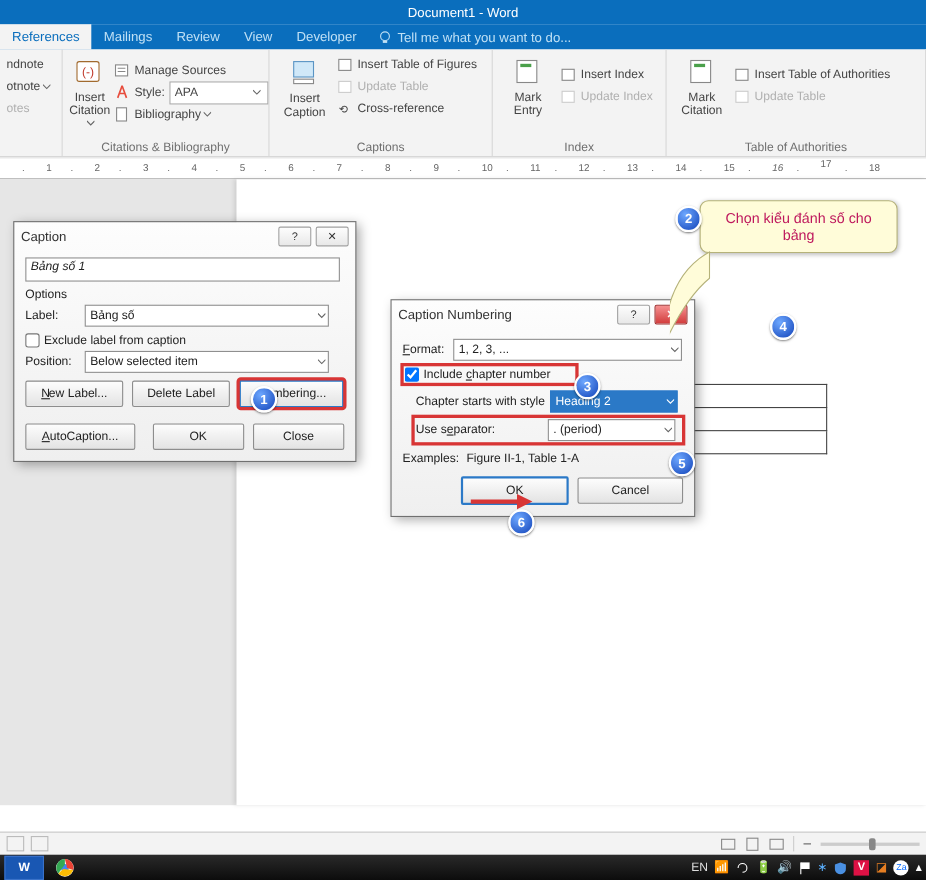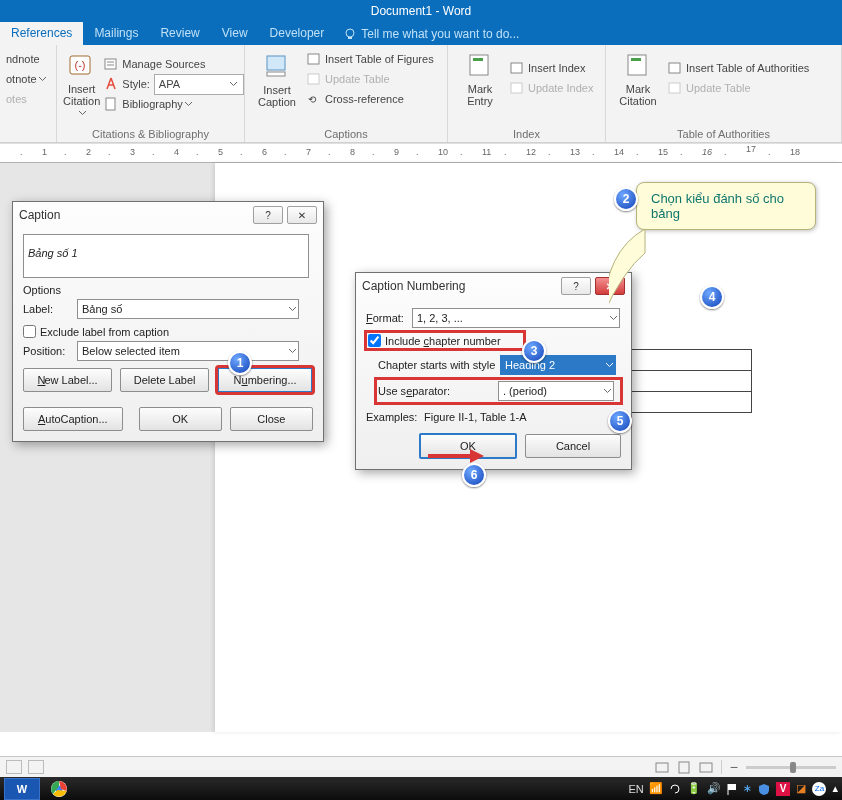--- a/index.html
+++ b/index.html
@@ -25,28 +25,28 @@
   .doc{background:#e6e6e6;position:relative;height:569px}
   .page{position:absolute;left:215px;top:0;width:627px;height:569px;background:#fff;box-shadow:-2px 0 4px rgba(0,0,0,.1)}
   .dialog{position:absolute;background:linear-gradient(#fdfdfd,#efefef);border:1px solid #707070;box-shadow:3px 3px 10px rgba(0,0,0,.35)}
   .dlg-title{height:26px;display:flex;align-items:center;justify-content:space-between;padding:0 6px;font-size:12px;color:#333}
   .dlg-title .sys{display:flex;gap:4px}
   .sysbtn{width:28px;height:16px;border:1px solid #a0a0a0;border-radius:2px;display:flex;align-items:center;justify-content:center;background:linear-gradient(#fdfdfd,#e8e8e8);font-size:10px}
   .sysbtn.close{background:linear-gradient(#f59090,#d23c3c);border-color:#a03030;color:#fff;font-weight:bold}
   .dlg-body{padding:6px 10px 10px 10px;font-size:11px;color:#222}
   .fieldrow{display:flex;align-items:center;margin:3px 0}
   .fieldrow label{width:54px}
-  .txt{border:1px solid #8f8f8f;background:#fff;height:18px;padding:12px 4px;font-style:italic}
+  .txt{border:1px solid #8f8f8f;background:#fff;height:18px;padding:1px 4px;font-style:italic}
   .sel{border:1px solid #8f8f8f;background:#fff;height:18px;display:flex;align-items:center;justify-content:space-between;padding:0 2px 0 4px}
   .sel.blue{background:#2b79c7;color:#fff;border-color:#2b79c7}
   .dlgbtn{height:22px;padding:0 12px;border:1px solid #8d8d8d;background:linear-gradient(#fdfdfd,#e3e3e3);border-radius:2px;font-size:11px;display:inline-flex;align-items:center;justify-content:center;cursor:pointer}
   .dlgbtn.hot{border:2px solid #2b79c7}
   .redbox{outline:3px solid #d83535;outline-offset:-1px}
   .step{position:absolute;width:20px;height:20px;border-radius:50%;background:radial-gradient(circle at 35% 30%,#6ea8ff,#1142b8);border:2px solid #fff;box-shadow:0 1px 2px rgba(0,0,0,.5);color:#fff;font-weight:bold;font-size:12px;display:flex;align-items:center;justify-content:center;z-index:50}
-  .callout{position:absolute;background:#fffcd9;border:1px solid #b5b27a;border-radius:8px;padding:8px 14px;font-size:13px;color:#0f766e;text-align:left;box-shadow:1px 1px 4px rgba(0,0,0,.25);z-index:30}
+  .callout{position:absolute;background:#fffcd9;border:1px solid #b5b27a;border-radius:8px;padding:8px 14px;font-size:13px;color:#be185d;text-align:center;box-shadow:1px 1px 4px rgba(0,0,0,.25);z-index:30}
   .arrow-red{position:absolute;z-index:40}
   .statusbar{position:absolute;left:0;bottom:23px;width:100%;height:21px;background:#f3f3f3;border-top:1px solid #c8c8c8;display:flex;align-items:center;justify-content:space-between;padding:0 6px;box-sizing:border-box;font-size:11px;color:#666}
   .taskbar{position:absolute;left:0;bottom:0;width:100%;height:23px;background:linear-gradient(#2a2a2a,#0c0c0c);display:flex;align-items:center;justify-content:space-between;padding:0 4px;box-sizing:border-box}
   .tb-icon{width:34px;height:20px;display:flex;align-items:center;justify-content:center;margin-right:2px}
   .tray{display:flex;align-items:center;gap:6px;color:#ddd;font-size:11px}
   u.mn{text-decoration:underline}
   .docTable{position:absolute;border-collapse:collapse}
   .docTable td{border:1px solid #444;width:190px;height:18px}
 </style>
 </head>

